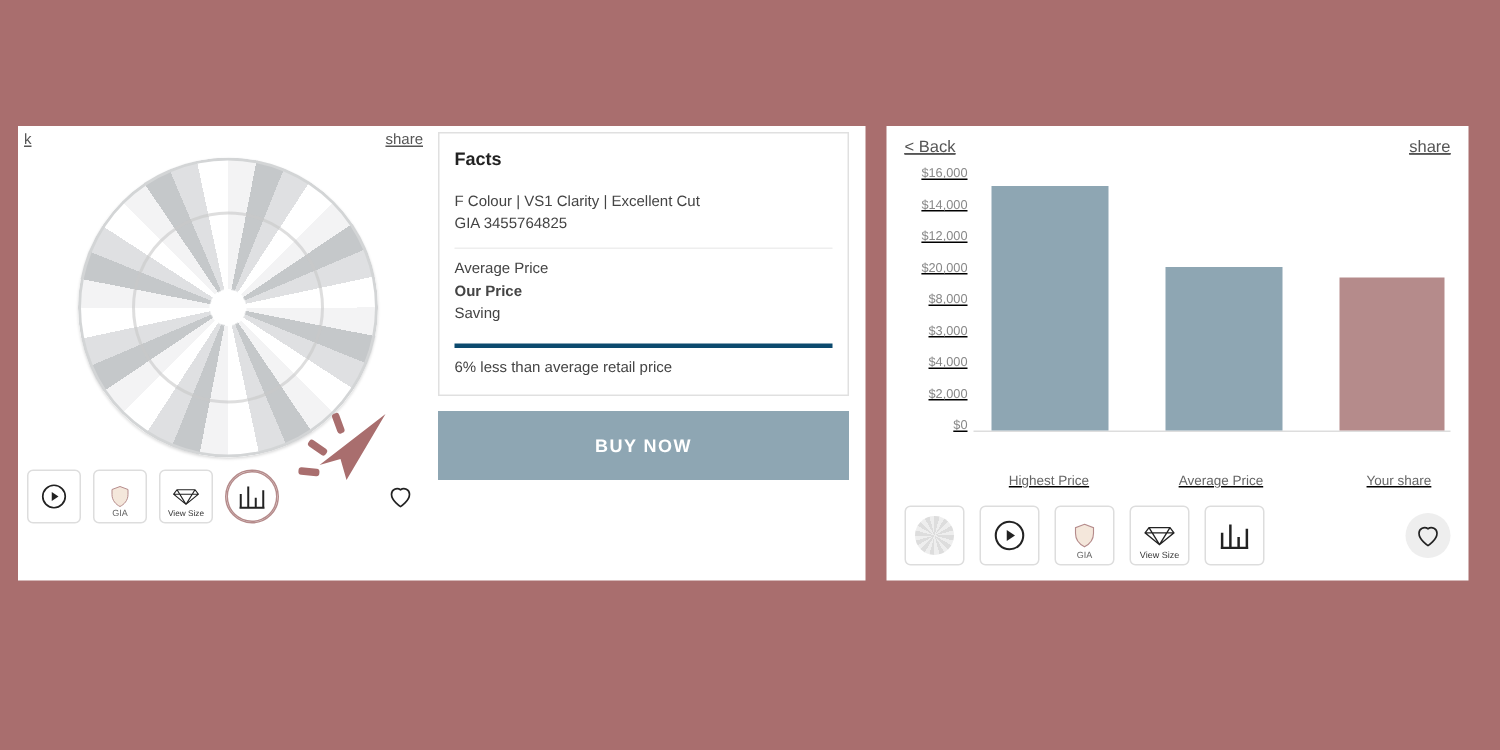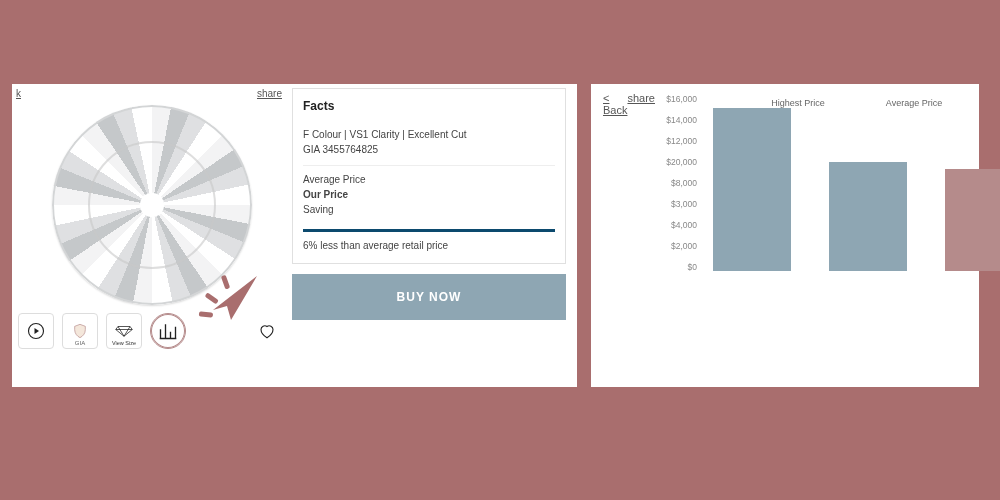--- a/index.html
+++ b/index.html
@@ -7,21 +7,21 @@
     background: #a96e6e;
     width: 1000px;
     height: 500px;
     font-family: -apple-system, BlinkMacSystemFont, "Segoe UI", Arial, sans-serif;
     position: relative;
     overflow: hidden;
   }
   .panels { display: flex; gap: 14px; position: absolute; top: 84px; left: 12px; }
   .panel-left, .panel-right { background: #fff; }
   .panel-left { width: 565px; height: 303px; display: flex; }
-  .panel-right { width: 388px; height: 303px; padding: 8px 12px 10px; display: flex; flex-direction: row; }
+  .panel-right { width: 388px; height: 303px; padding: 8px 12px 10px; display: flex; flex-direction: column; text-decoration: underline; }
   
   .left-col { width: 280px; position: relative; }
   .left-header { display: flex; justify-content: space-between; padding: 4px 10px 2px 4px; font-size: 10px; }
   .left-header a { color: #555; text-decoration: underline; cursor: pointer; }
   .diamond-wrap { width: 200px; height: 200px; margin: 4px auto 0; position: relative; }
   .diamond-img { width: 200px; height: 200px; position: relative; }
   
   .diamond-img .disc {
     position: absolute; inset: 0;
     border-radius: 50%;

